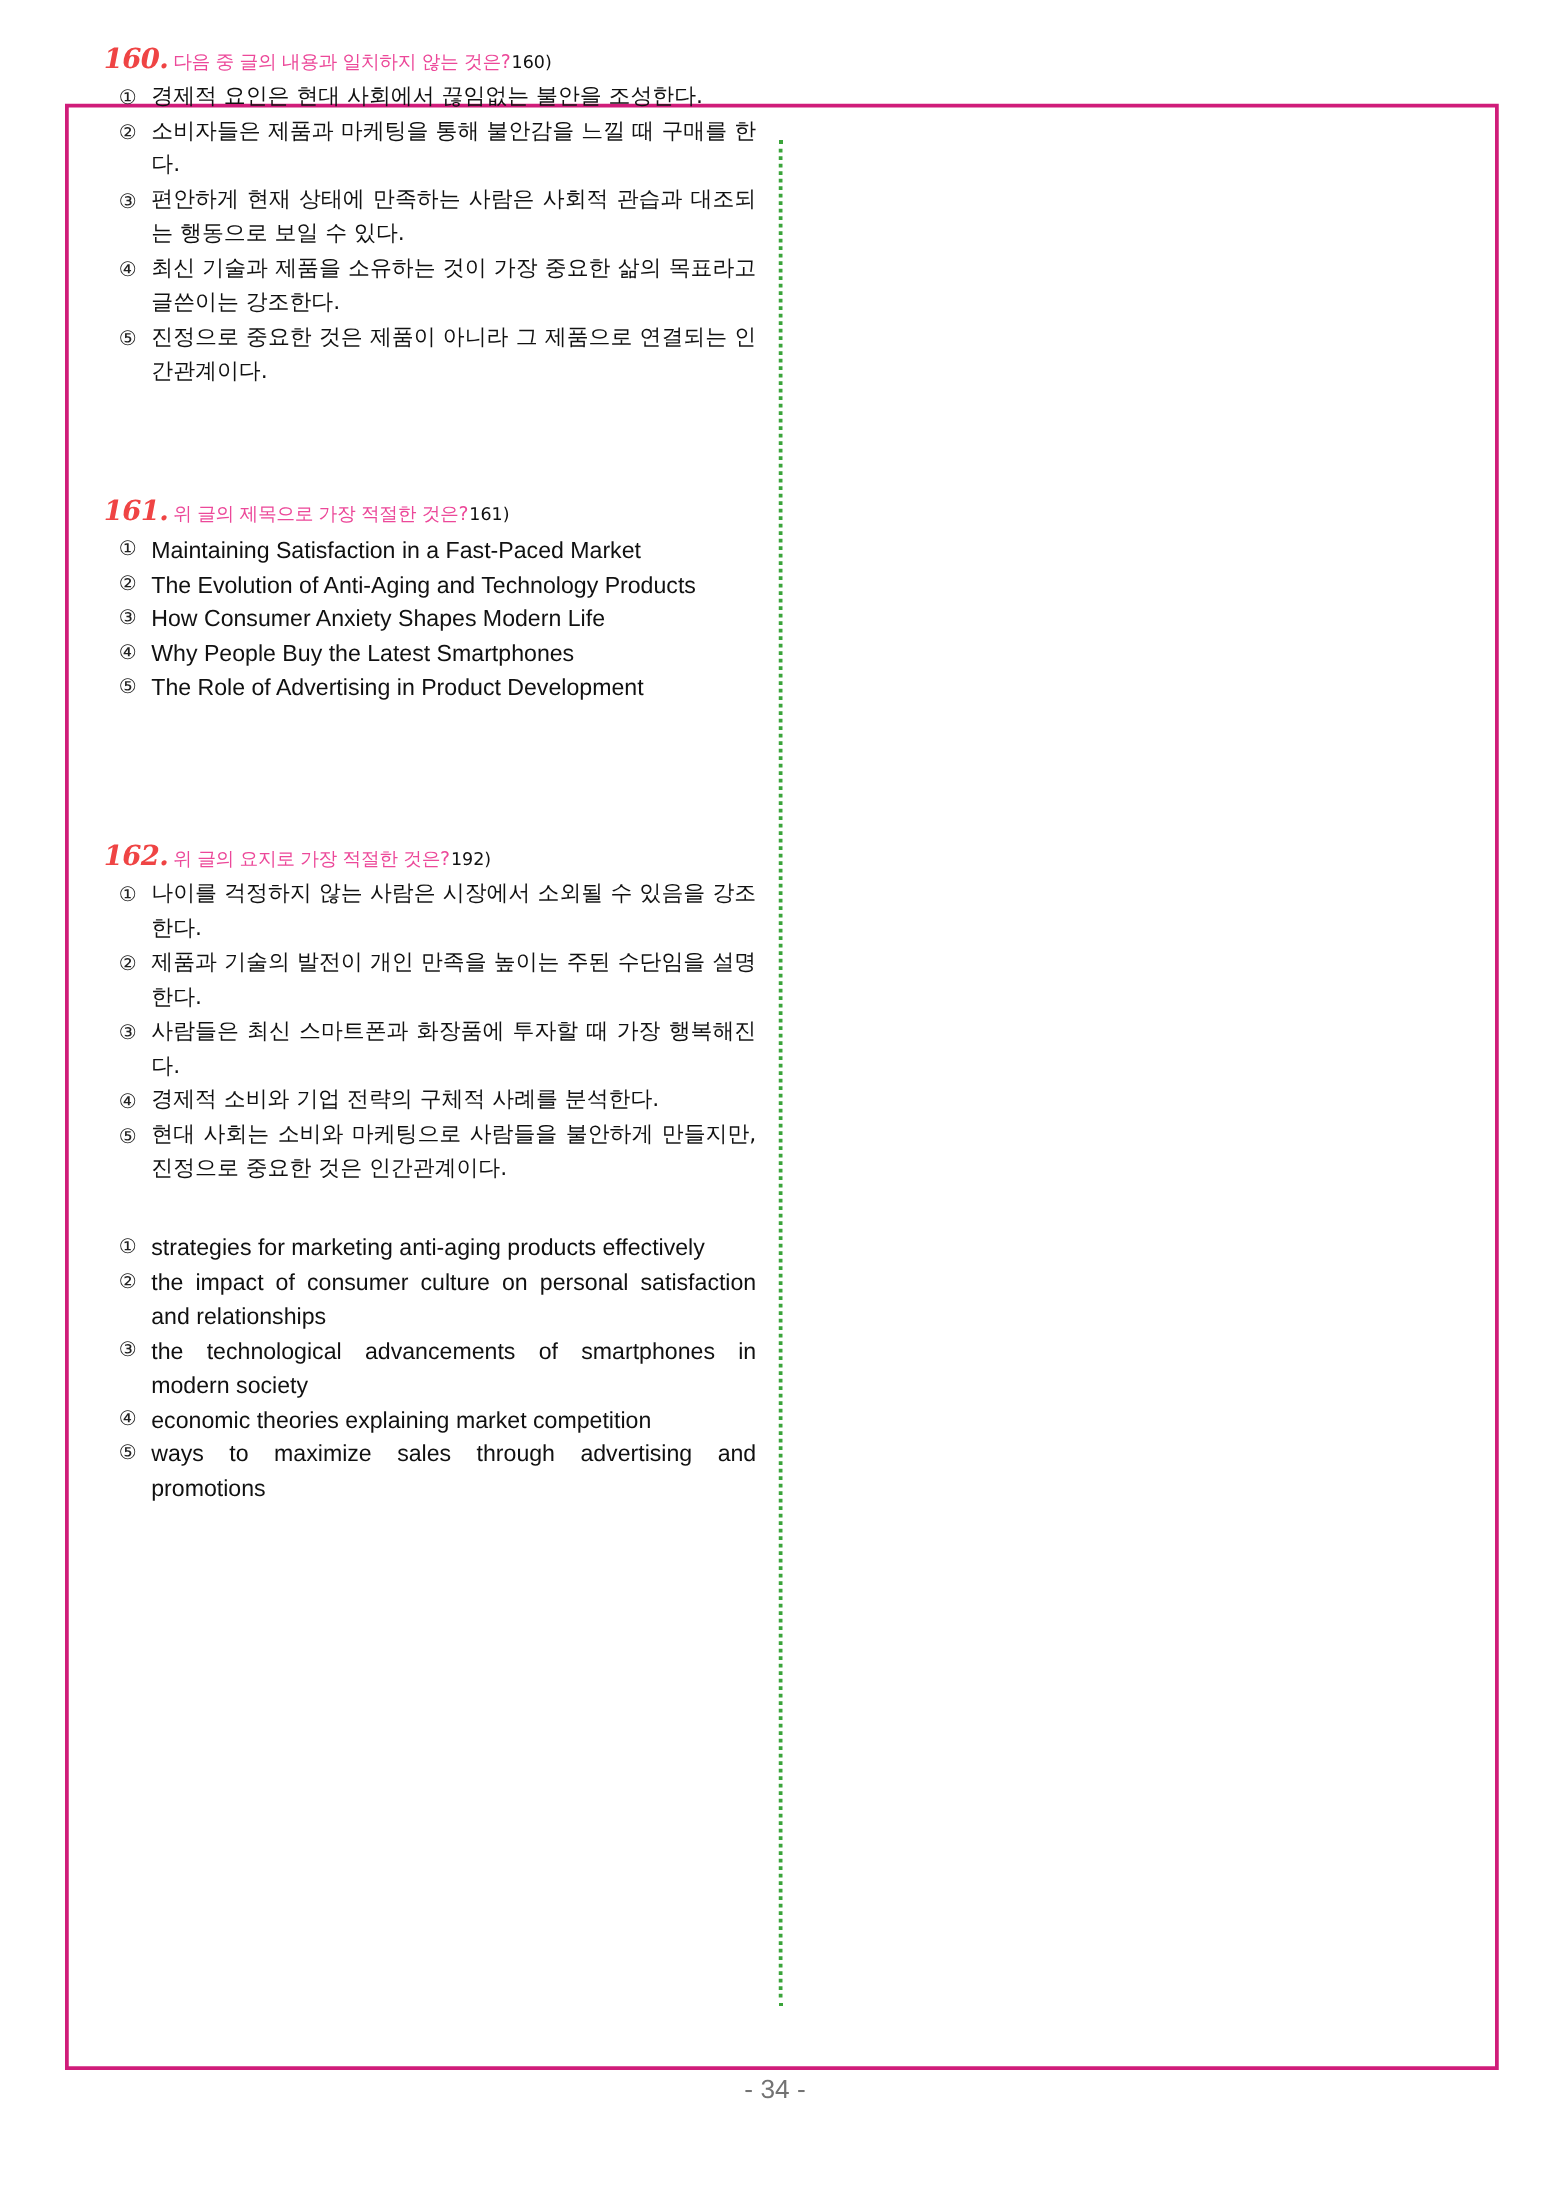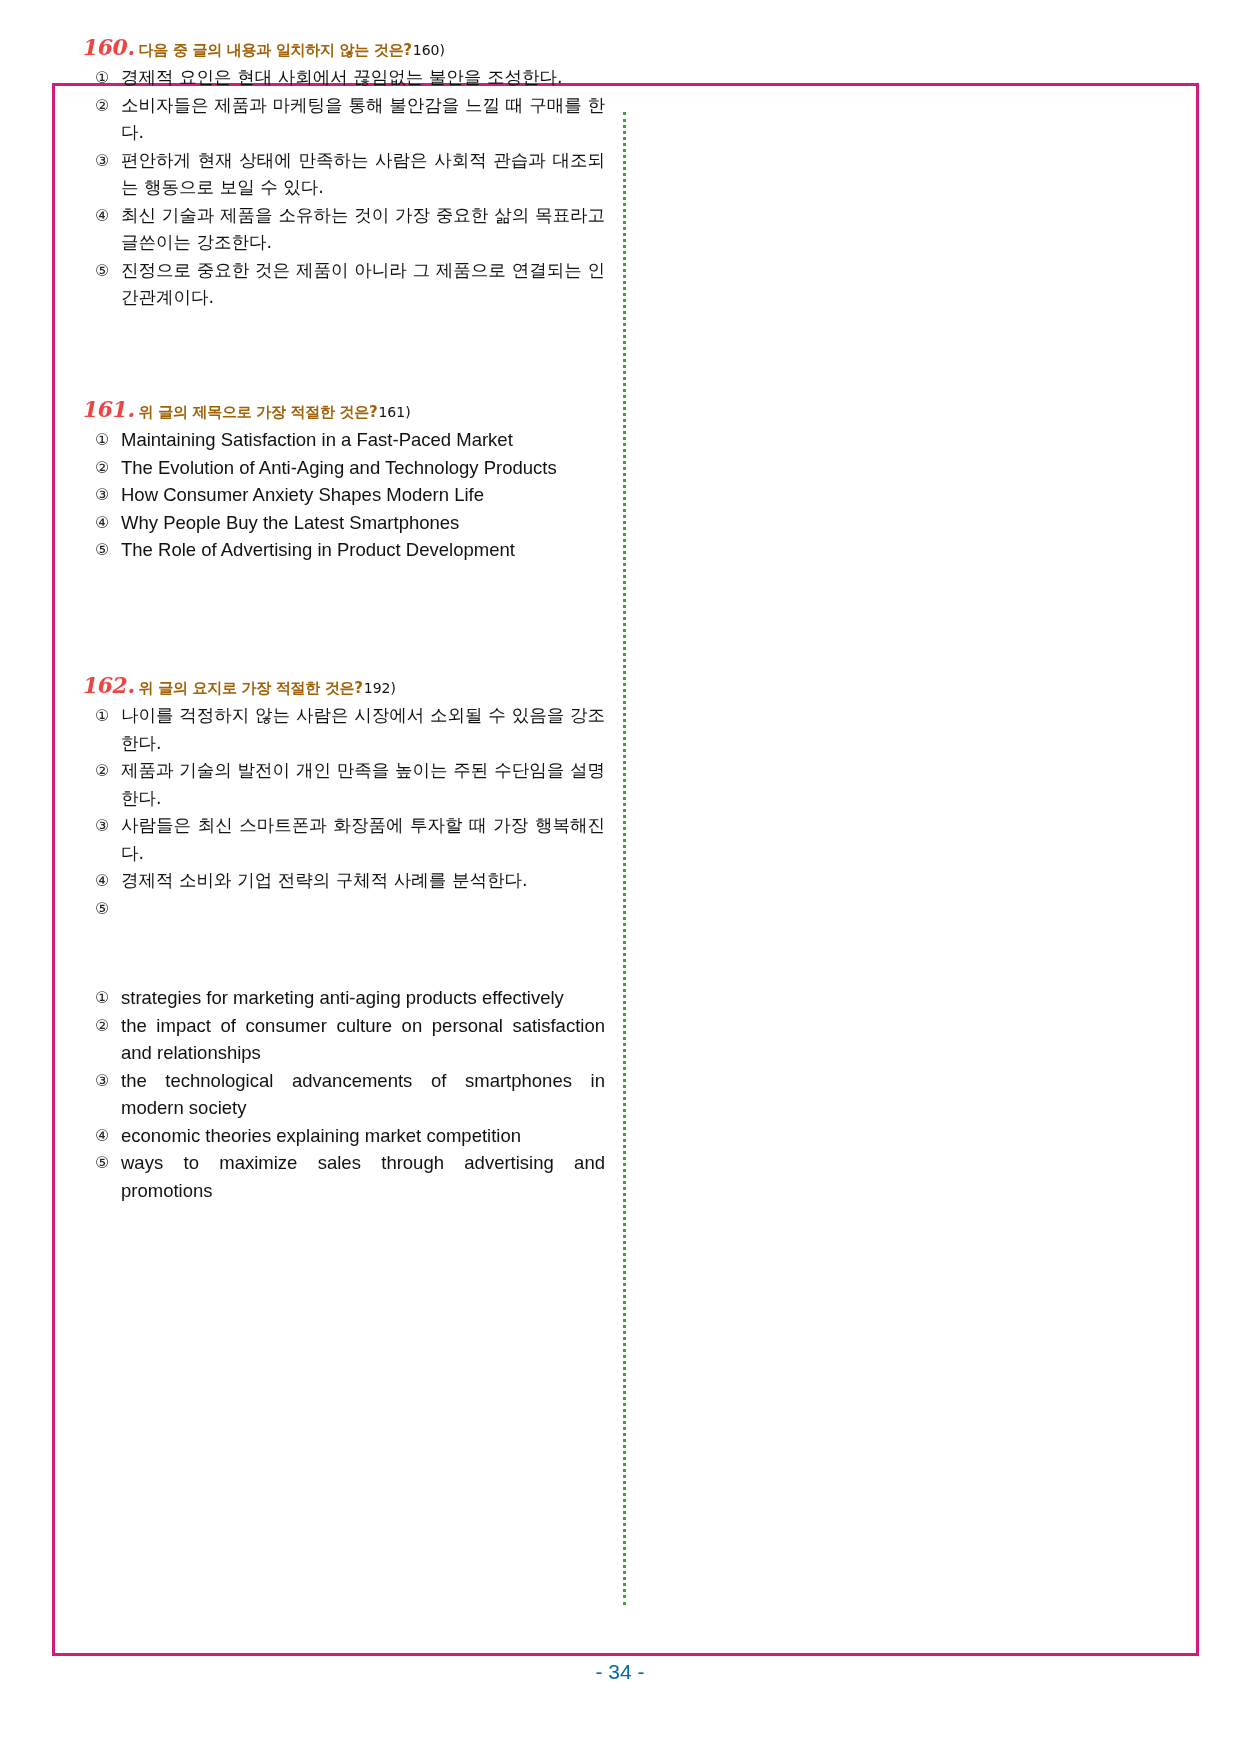--- a/index.html
+++ b/index.html
@@ -7,28 +7,28 @@
          font-family: "DejaVu Sans", "Liberation Sans", sans-serif; color: #111; }
   .frame { position: absolute; left: 52px; top: 83px; width: 1141px; height: 1567px;
            border: 3px solid #d01c7a; box-sizing: content-box; }
   .divider { position: absolute; left: 623px; top: 112px; height: 1493px; width: 0;
              border-left: 3px dotted #3aa43a; }
   .col { position: absolute; left: 83px; width: 522px; }
   .q { position: absolute; left: 0; width: 522px; }
   .q-head { display: flex; align-items: baseline; height: 26px; margin-bottom: 4px; white-space: nowrap; }
   .q-num { font-family: "DejaVu Serif", "Liberation Serif", serif; font-weight: bold; font-style: italic;
            font-size: 22px; letter-spacing: -0.5px; margin-right: 4px; color: #ef4444; }
-  .q-text { font-size: 15px; font-weight: bold; color: #a16207; letter-spacing: -0.3px; }
+  .q-text { font-size: 15px; font-weight: normal; color: #ec4899; letter-spacing: -0.3px; }
   .q-ref { font-size: 14px; vertical-align: super; margin-left: 1px; }
   .opt { position: relative; padding-left: 38px; font-size: 17.5px; line-height: 27.5px;
          text-align: justify; color: #111; }
   .opt .mark { position: absolute; left: 12px; top: 0; font-size: 16px; color: #222; }
   .opt.en { font-family: "Liberation Sans", "DejaVu Sans", sans-serif; font-size: 18.5px; }
   .page-num { position: absolute; left: 0; width: 1240px; top: 1660px; text-align: center;
-              font-family: "Liberation Sans", sans-serif; font-size: 21px; color: #0369a1; }
+              font-family: "Liberation Sans", sans-serif; font-size: 21px; color: #737373; }
 </style>
 </head>
 <body>
 
 <div class="frame"></div>
 <div class="divider"></div>
 
 <div class="col">
 
   <div class="q" style="top:34px;">
@@ -60,21 +60,21 @@
   <div class="q" style="top:672px;">
     <div class="q-head">
       <span class="q-num">162.</span>
       <span class="q-text">위 글의 요지로 가장 적절한 것은?</span>
       <span class="q-ref">192)</span>
     </div>
     <div class="opt"><span class="mark">①</span><span>나이를 걱정하지 않는 사람은 시장에서 소외될 수 있음을 강조한다.</span></div>
     <div class="opt"><span class="mark">②</span><span>제품과 기술의 발전이 개인 만족을 높이는 주된 수단임을 설명한다.</span></div>
     <div class="opt"><span class="mark">③</span><span>사람들은 최신 스마트폰과 화장품에 투자할 때 가장 행복해진다.</span></div>
     <div class="opt"><span class="mark">④</span><span>경제적 소비와 기업 전략의 구체적 사례를 분석한다.</span></div>
-    <div class="opt"><span class="mark">⑤</span></div>
+    <div class="opt"><span class="mark">⑤</span><span>현대 사회는 소비와 마케팅으로 사람들을 불안하게 만들지만, 진정으로 중요한 것은 인간관계이다.</span></div>
   </div>
 
   <div class="q" style="top:984px;">
     <div class="opt en"><span class="mark">①</span><span>strategies for marketing anti-aging products effectively</span></div>
     <div class="opt en"><span class="mark">②</span><span>the impact of consumer culture on personal satisfaction and relationships</span></div>
     <div class="opt en"><span class="mark">③</span><span>the technological advancements of smartphones in modern society</span></div>
     <div class="opt en"><span class="mark">④</span><span>economic theories explaining market competition</span></div>
     <div class="opt en"><span class="mark">⑤</span><span>ways to maximize sales through advertising and promotions</span></div>
   </div>
 

